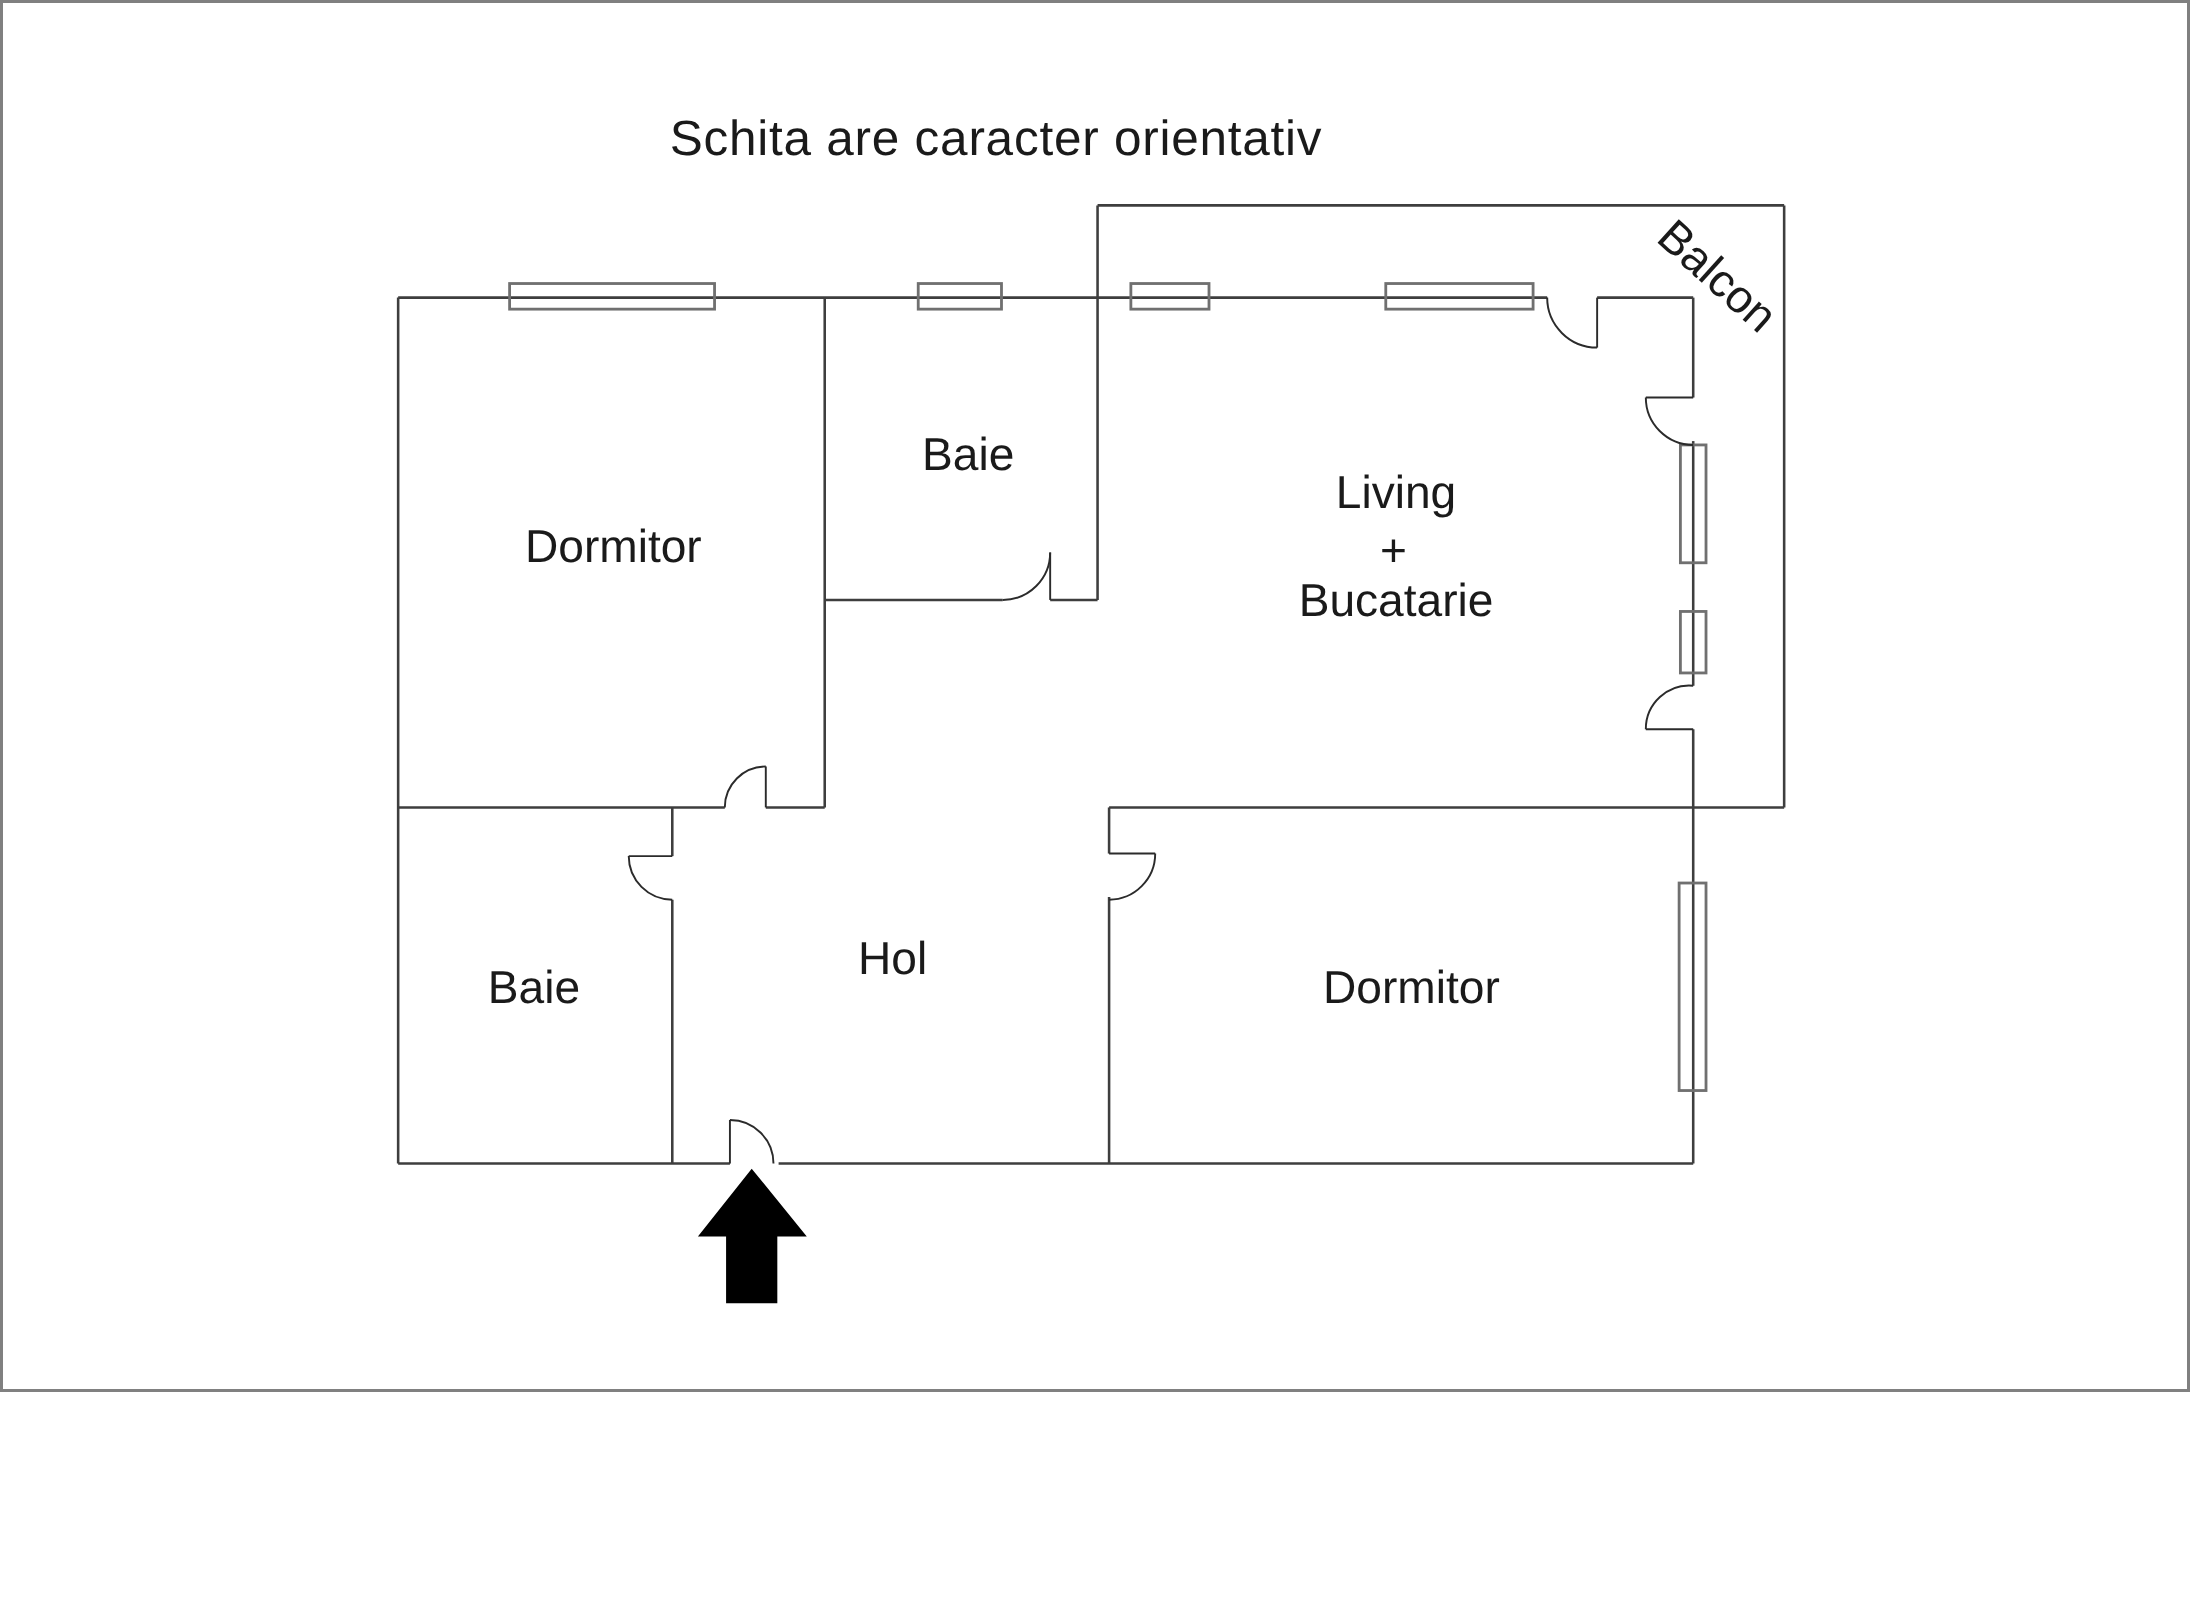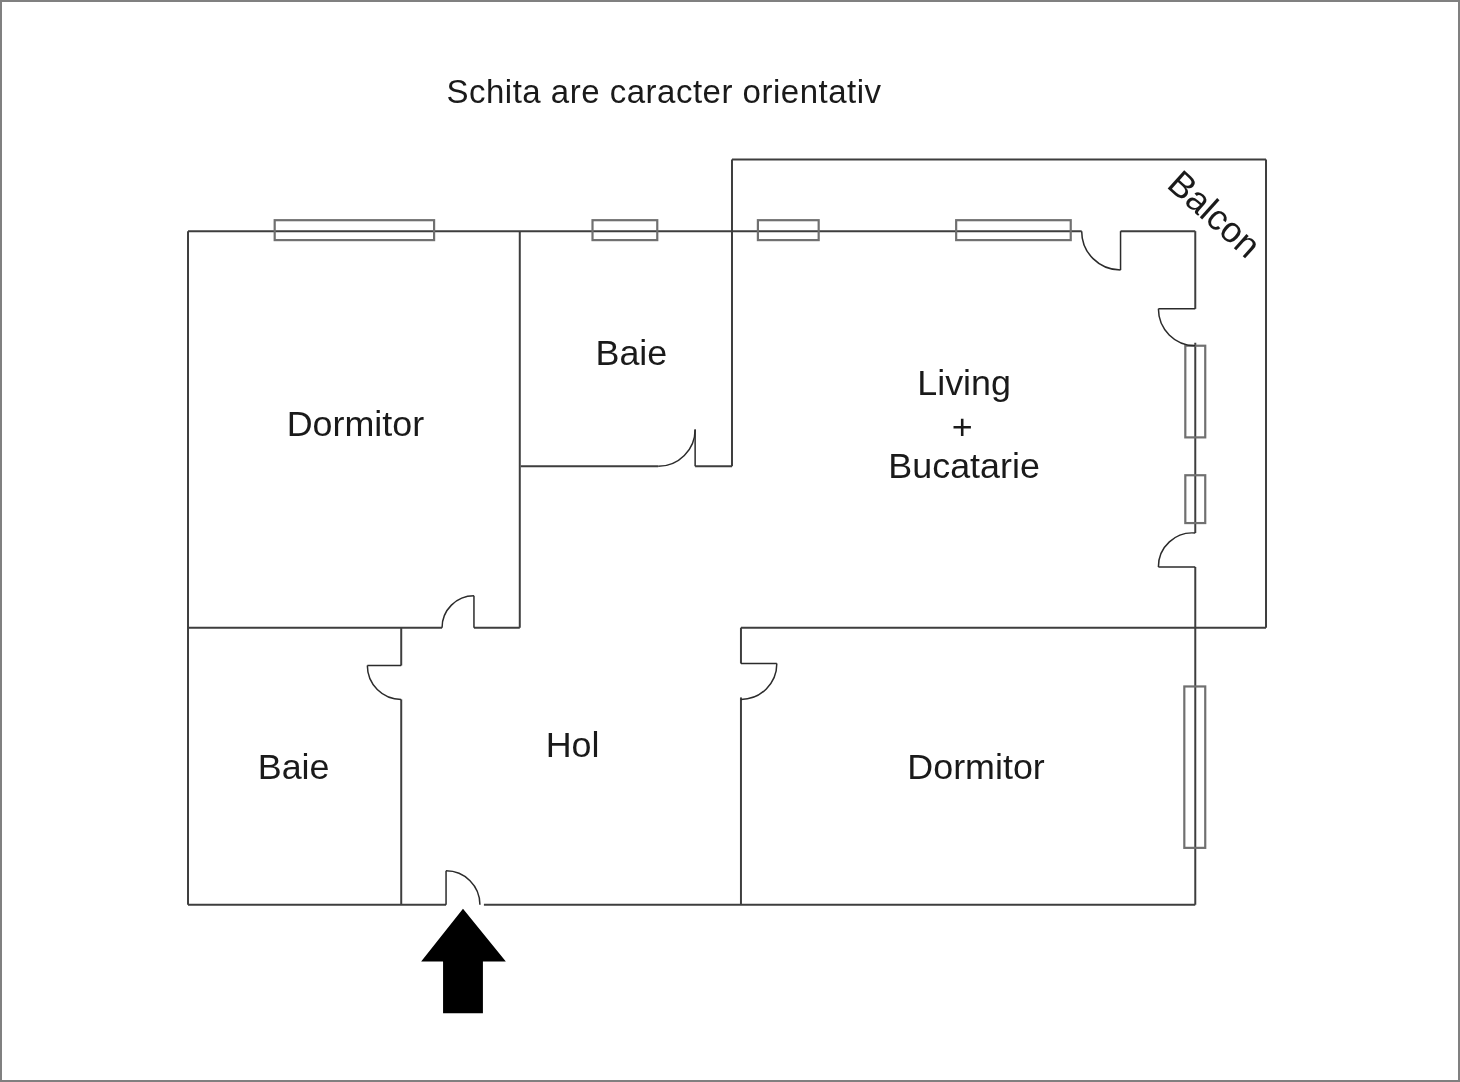--- a/index.html
+++ b/index.html
@@ -4,21 +4,21 @@
 <style>
   html, body {
     margin: 0;
     padding: 0;
     background: #ffffff;
     font-family: "Liberation Sans", sans-serif;
   }
   .page {
     position: relative;
     width: 1460px;
-    height: 1082px;
+    height: 928px;
     box-sizing: border-box;
     border: 2px solid #808080;
     background: #ffffff;
     overflow: hidden;
   }
   .plan-title {
     position: absolute;
     top: 71px;
     left: 662px;
     transform: translateX(-50%);

